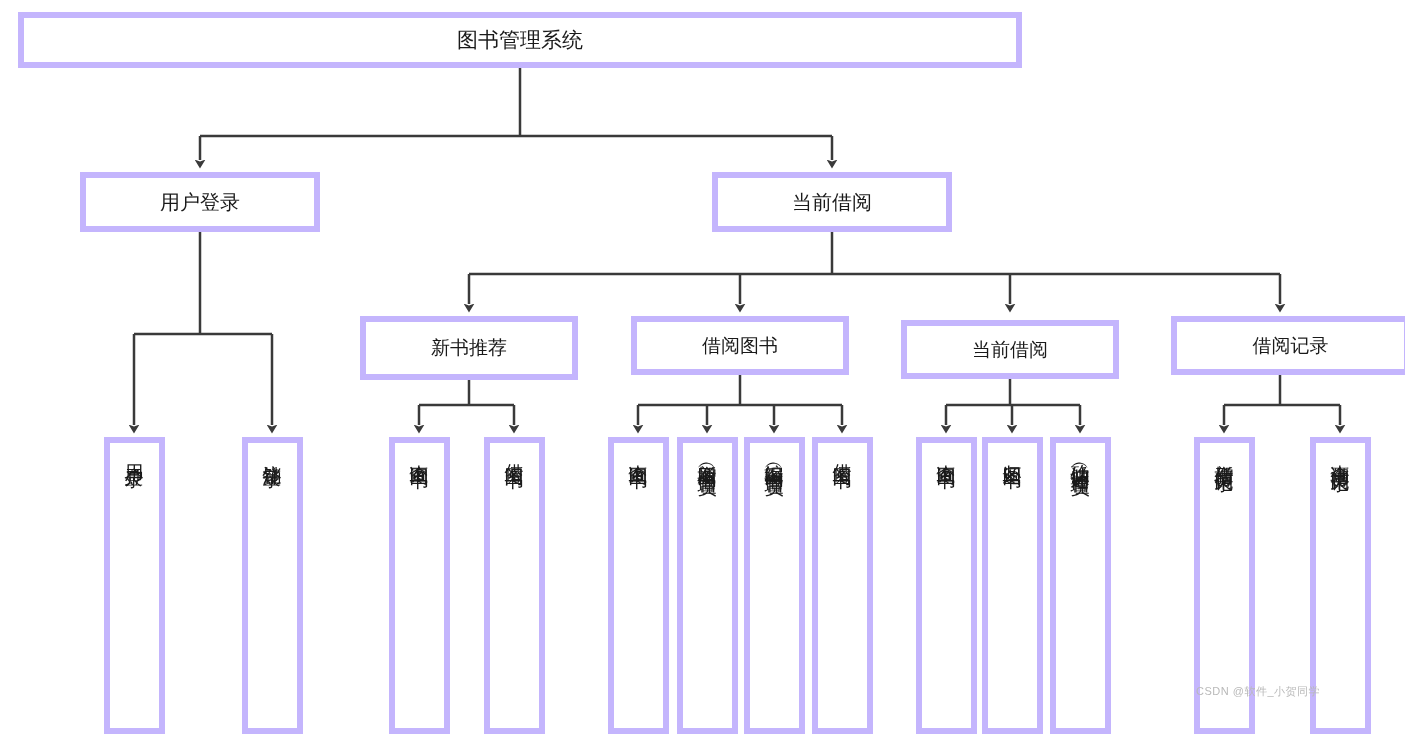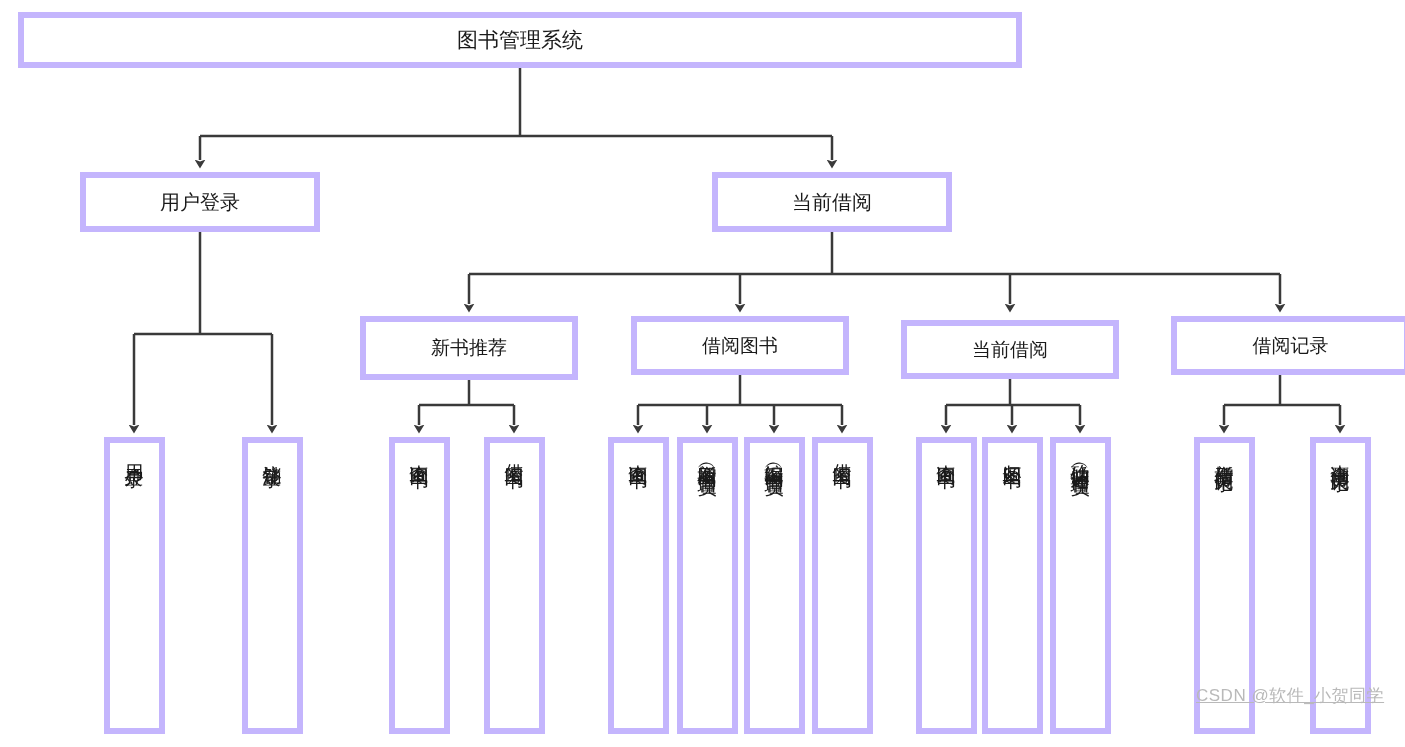--- a/index.html
+++ b/index.html
@@ -62,25 +62,24 @@
     line-height: 1;
     white-space: nowrap;
   }
   .node .htext {
     white-space: nowrap;
   }
   #watermark {
     position: absolute;
     left: 1196px;
     top: 684px;
-    font-size: 17px;
+    font-size: 11px;
     color: #b9b9b9;
     white-space: nowrap;
     letter-spacing: 0.5px;
-    text-decoration: underline;
   }
 </style>
 </head>
 <body>
 
 <div id="diagram-root">
 
   <svg class="edges" viewBox="0 0 1405 747">
     <defs>
       <marker id="arrow" markerWidth="9" markerHeight="11" refX="0.5" refY="5.5" orient="auto" markerUnits="userSpaceOnUse">

